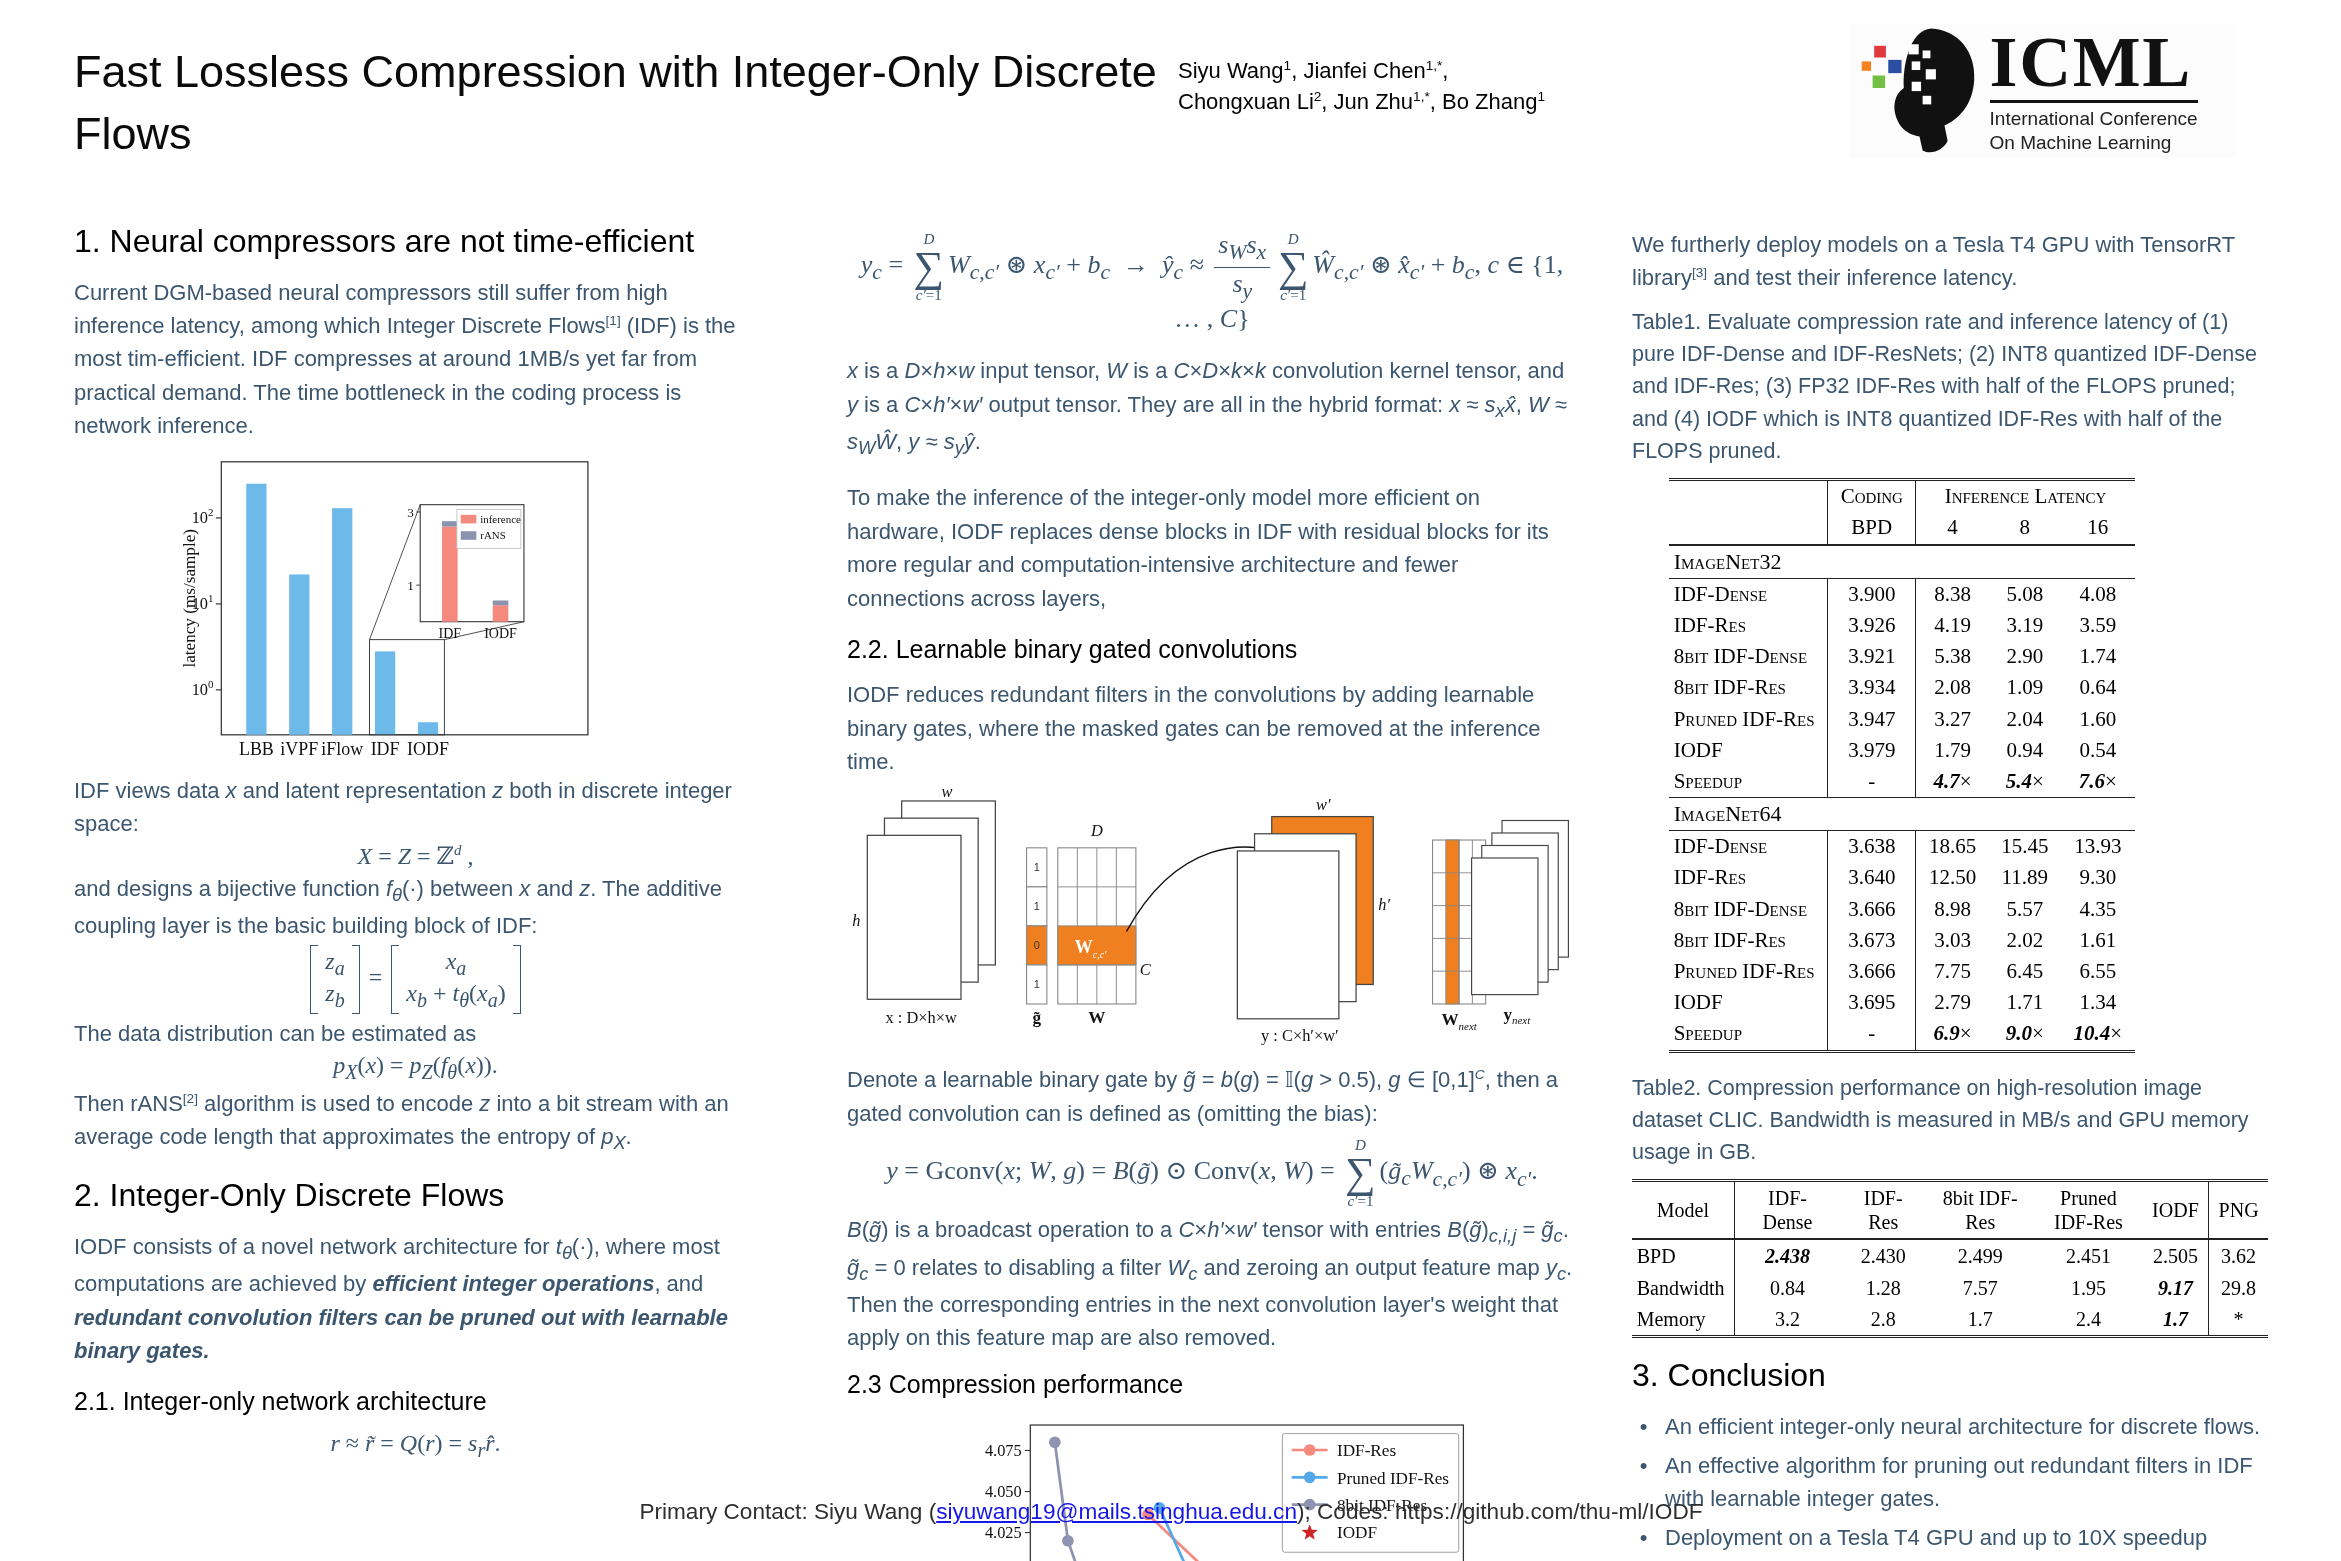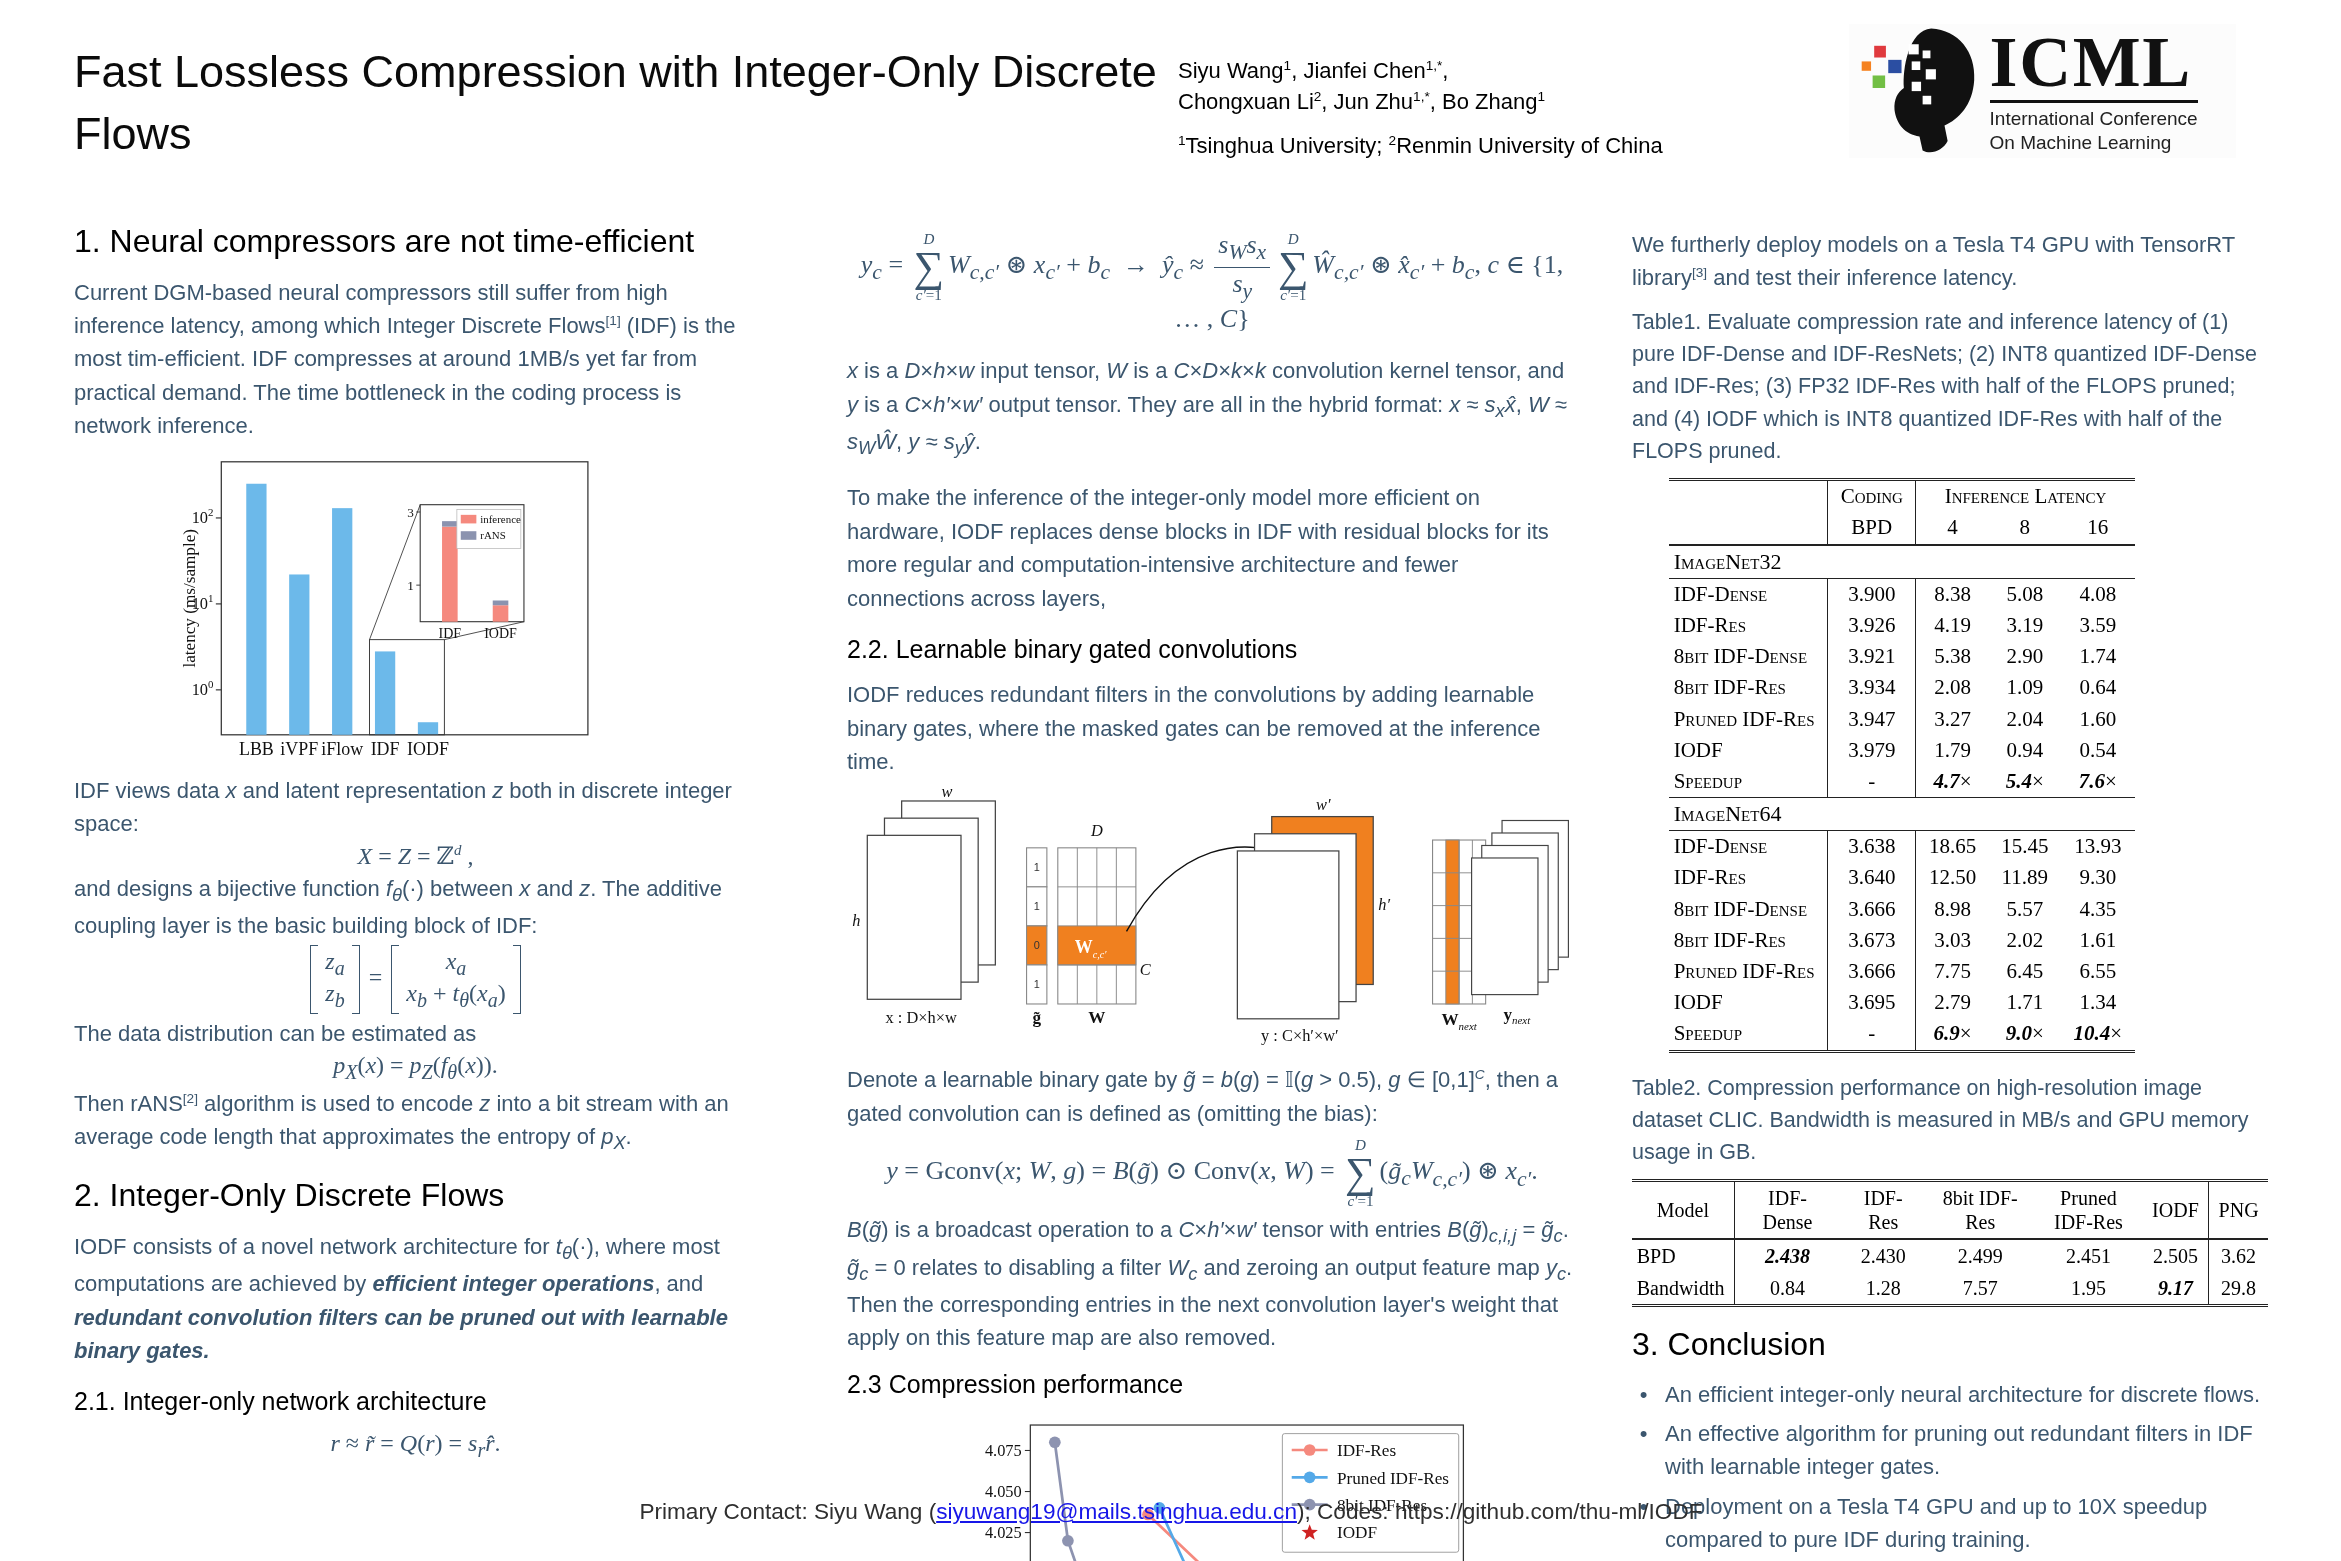--- a/index.html
+++ b/index.html
@@ -72,21 +72,20 @@
   .dsm{font:14px "Liberation Sans",sans-serif;fill:#333;}
 </style>
 </head>
 <body>
 
 <div class="title">Fast Lossless Compression with Integer-Only Discrete Flows</div>
 
 <div class="authors">
   <div>Siyu Wang<sup>1</sup>, Jianfei Chen<sup>1,*</sup>,</div>
   <div>Chongxuan Li<sup>2</sup>, Jun Zhu<sup>1,*</sup>, Bo Zhang<sup>1</sup></div>
-  <div class="affil"><sup>1</sup>Tsinghua University; <sup>2</sup>Renmin University of China</div>
 </div>
 
 <div class="logo">
   <svg width="125" height="129" viewBox="0 0 160 165">
     <rect x="22" y="24" width="15" height="15" fill="#e03a3e"></rect>
     <rect x="6" y="44" width="12" height="12" fill="#f58220"></rect>
     <rect x="40" y="42" width="17" height="17" fill="#2b4ea2"></rect>
     <rect x="20" y="62" width="16" height="16" fill="#72bf44"></rect>
     <path d="M95,2 C130,4 152,32 150,68 C148,100 130,118 112,126 L116,146 C110,158 95,164 84,158 L80,140 C62,138 50,124 48,106 C47,92 52,84 60,78 C58,54 66,4 95,2 Z" fill="#111"></path>
     <rect x="66" y="22" width="13" height="13" fill="#fff"></rect>
@@ -492,20 +491,29 @@
           </tr>
           <tr>
             <td class="model">Bandwidth</td>
             <td class="vl">0.84</td>
             <td>1.28</td>
             <td>7.57</td>
             <td>1.95</td>
             <td><b>9.17</b></td>
             <td class="vl">29.8</td>
           </tr>
+          <tr>
+            <td class="model">Memory</td>
+            <td class="vl">3.2</td>
+            <td>2.8</td>
+            <td>1.7</td>
+            <td>2.4</td>
+            <td><b>1.7</b></td>
+            <td class="vl">*</td>
+          </tr>
         </tbody>
       </table>
     </div>
 
   <h2 class="sec" style="margin-top:15.6px">3. Conclusion</h2>
   <ul class="concl" id="conclusions">
       <li>An efficient integer-only neural architecture for discrete flows.</li>
       <li>An effective algorithm for pruning out redundant filters in IDF with learnable integer gates.</li>
       <li>Deployment on a Tesla T4 GPU and up to 10X speedup compared to pure IDF during training.</li>
     </ul>

